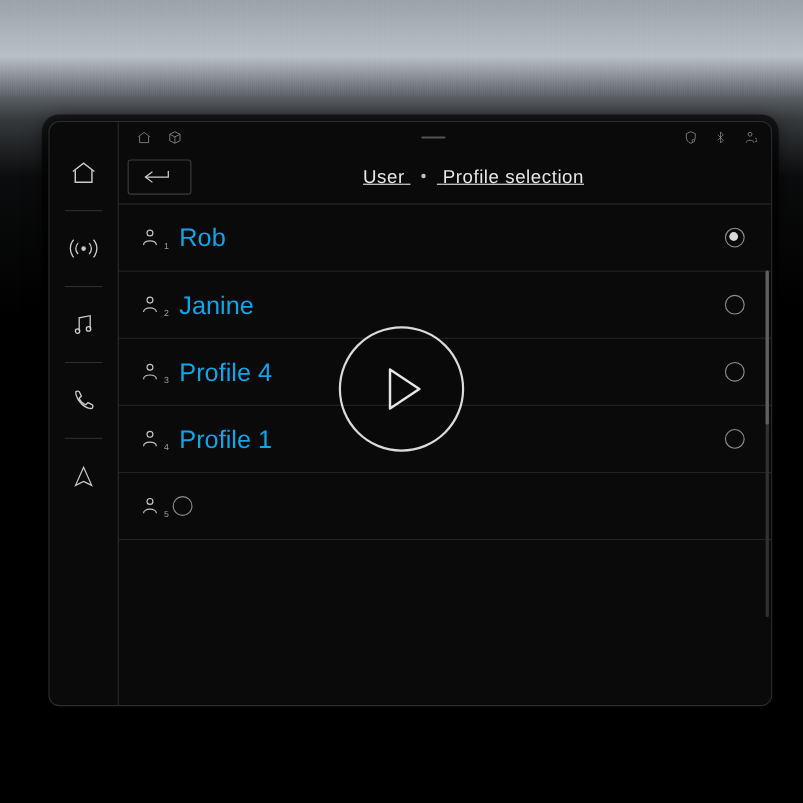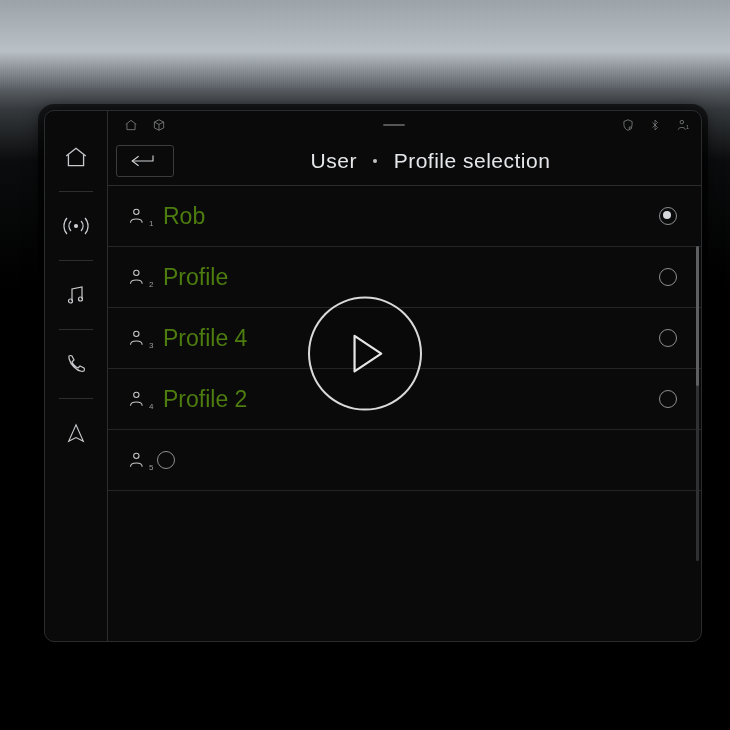--- a/index.html
+++ b/index.html
@@ -106,23 +106,24 @@
     border: 1px solid #3a3c3e;
     border-radius: 3px;
     display: flex;
     align-items: center;
     justify-content: center;
     color: #ccc;
   }
   .crumb {
     flex: 1;
     text-align: center;
-    font-size: 21px;
+    font-size: 17px;
     letter-spacing: 0.5px;
     color: #e5e7ea;
+    text-decoration: underline;
   }
   .crumb .dot {
     display: inline-block;
     width: 4px; height: 4px;
     background: #c1c3c6;
     border-radius: 50%;
     vertical-align: middle;
     margin: 0 10px 3px 10px;
   }
   
@@ -149,21 +150,21 @@
   .sub {
     font-size: 8px;
     color: #9a9c9e;
     align-self: flex-end;
     margin: 0 0 18px -3px;
     width: 8px;
   }
   .pname {
     flex: 1;
     font-size: 23px;
-    color: #4d7c0f;
+    color: #0ea5e9;
     padding-left: 6px;
     font-weight: 300;
   }
   .radio {
     width: 16px; height: 16px;
     border: 1.5px solid #8c8e91;
     border-radius: 50%;
     position: relative;
   }
   .radio.on::after {
@@ -331,21 +332,21 @@
         </div>
 
         <div class="row">
           <span class="picon">
             <svg width="20" height="20" viewBox="0 0 24 24" fill="none" stroke="#c3c5c8" stroke-width="1.3">
                 <circle cx="10" cy="7" r="3.2"></circle>
                 <path d="M3 20 C3 14 17 14 17 20"></path>
               </svg>
           </span>
           <span class="sub">2</span>
-          <span class="pname">Profile</span>
+          <span class="pname">Janine</span>
           <span class="radio"></span>
         </div>
 
         <div class="row">
           <span class="picon">
             <svg width="20" height="20" viewBox="0 0 24 24" fill="none" stroke="#c3c5c8" stroke-width="1.3">
                 <circle cx="10" cy="7" r="3.2"></circle>
                 <path d="M3 20 C3 14 17 14 17 20"></path>
               </svg>
           </span>
@@ -355,21 +356,21 @@
         </div>
 
         <div class="row">
           <span class="picon">
             <svg width="20" height="20" viewBox="0 0 24 24" fill="none" stroke="#c3c5c8" stroke-width="1.3">
                 <circle cx="10" cy="7" r="3.2"></circle>
                 <path d="M3 20 C3 14 17 14 17 20"></path>
               </svg>
           </span>
           <span class="sub">4</span>
-          <span class="pname">Profile 2</span>
+          <span class="pname">Profile 1</span>
           <span class="radio"></span>
         </div>
 
         <div class="row">
           <span class="picon">
             <svg width="20" height="20" viewBox="0 0 24 24" fill="none" stroke="#c3c5c8" stroke-width="1.3">
                 <circle cx="10" cy="7" r="3.2"></circle>
                 <path d="M3 20 C3 14 17 14 17 20"></path>
               </svg>
           </span>

